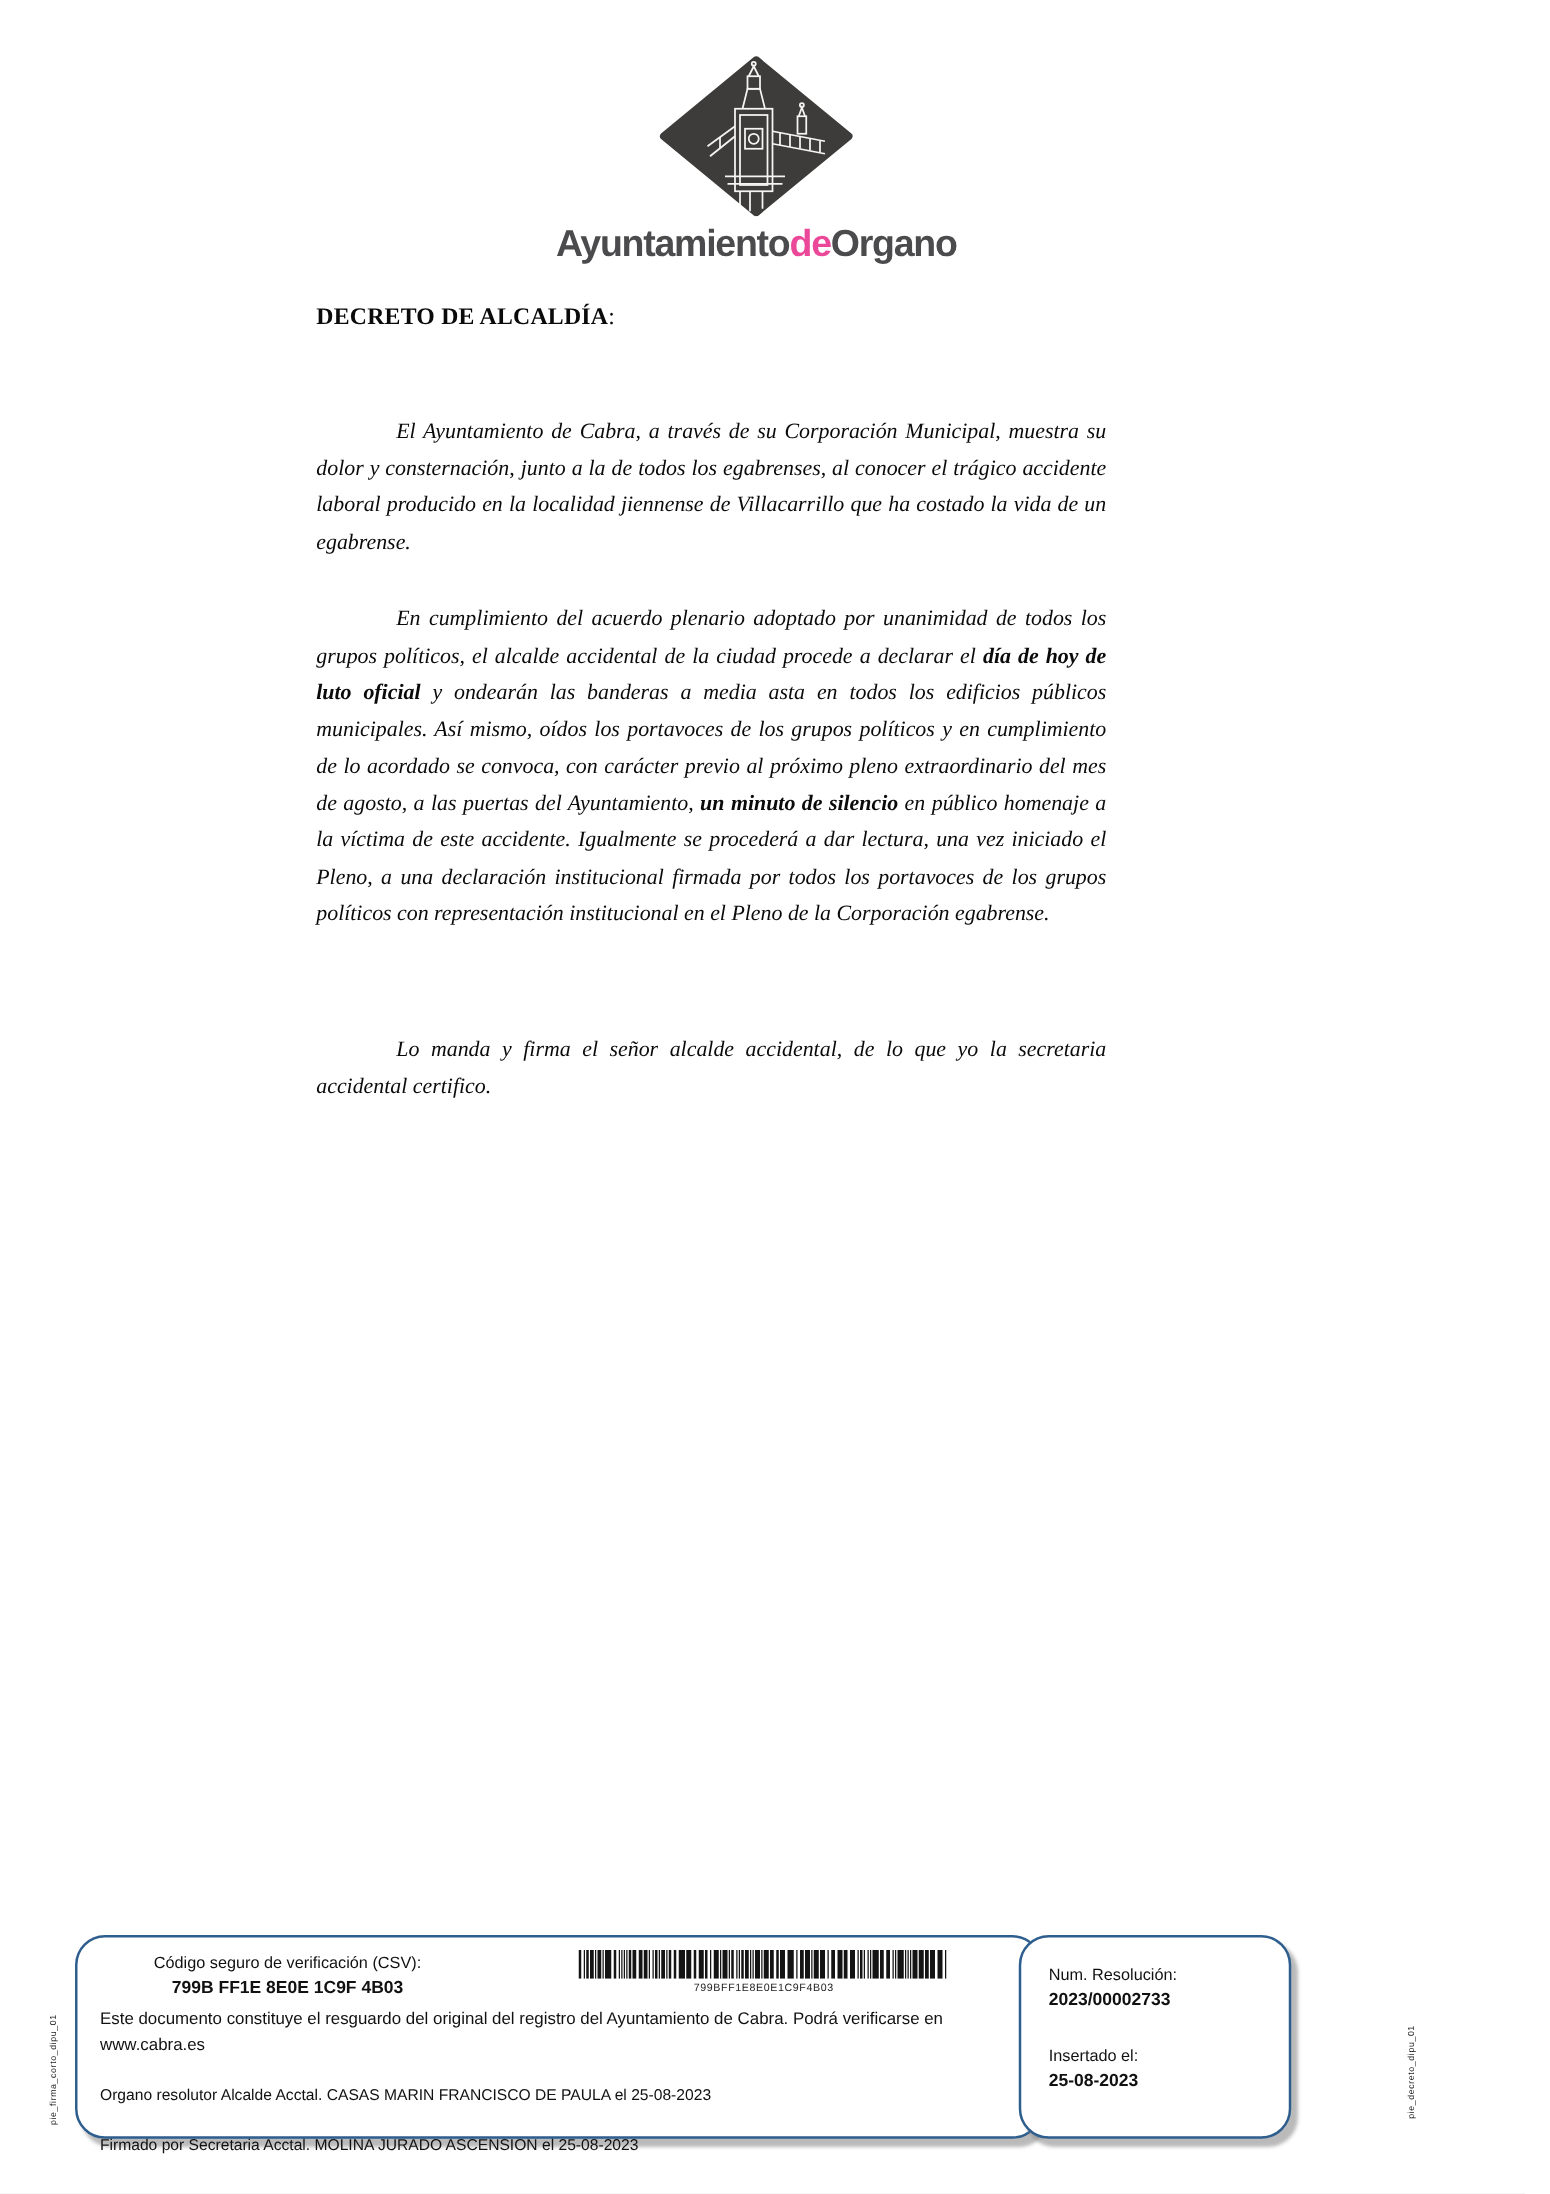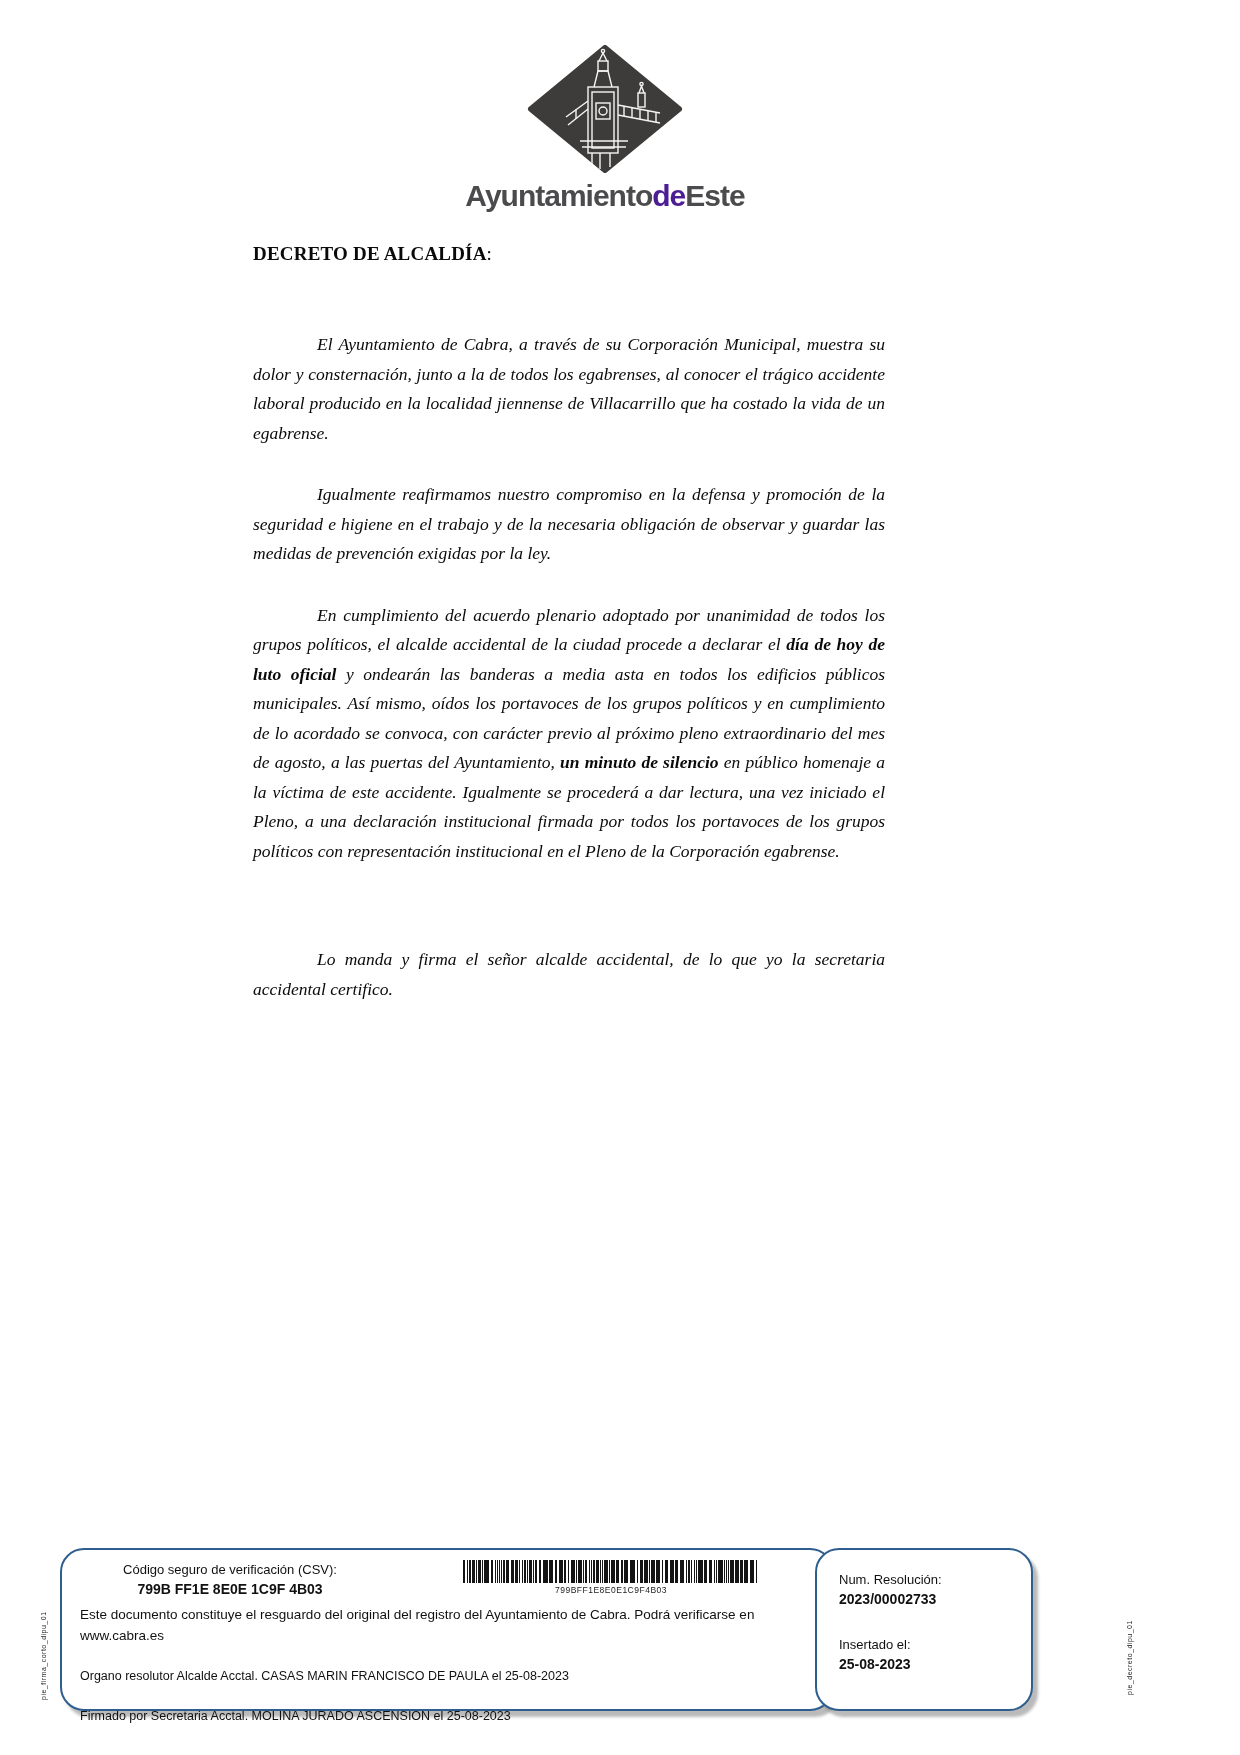--- a/index.html
+++ b/index.html
@@ -16,21 +16,21 @@
   
   .logo-wrap{position:absolute;top:45px;left:0;width:1210px;text-align:center;}
   .logo-diamond{display:block;margin:0 auto;}
   .brand{
     margin-top:6px;
     font-family:"Liberation Sans", sans-serif;
     font-weight:bold;font-size:30px;letter-spacing:-1px;
     white-space:nowrap;
   }
   .brand .dark{color:#4b4b4d;}
-  .brand .light{color:#4c1d95;}
+  .brand .light{color:#ec4899;}
 
   
   .doc-title{
     position:absolute;top:243px;left:253px;
     font-size:19px;font-weight:bold;letter-spacing:.2px;
   }
   .doc-title .colon{font-weight:normal;}
   .doc-body{
     position:absolute;top:330px;left:253px;width:632px;
     text-align:justify;
@@ -127,28 +127,27 @@
         <path d="M62 64 L42 80"></path>
         <line x1="50" y1="64.5" x2="50" y2="74"></line>
 
         <line x1="66" y1="108" x2="66" y2="122"></line>
         <line x1="74" y1="108" x2="74" y2="124"></line>
         <line x1="84" y1="108" x2="84" y2="122"></line>
         <path d="M54 96 L102 96"></path>
         <path d="M56 102 L100 102"></path>
       </g>
     </svg>
-    <div class="brand"><span class="dark">Ayuntamiento</span><span class="light">de</span><span class="dark">Este</span></div>
+    <div class="brand"><span class="dark">Ayuntamiento</span><span class="light">de</span><span class="dark">Organo</span></div>
   </div>
 
   <div class="doc-title"><span>DECRETO DE ALCALDÍA</span><span class="colon">:</span></div>
 
   <div class="doc-body">
       <p><span>El Ayuntamiento de Cabra, a través de su Corporación Municipal, muestra su dolor y consternación, junto a la de todos los egabrenses, al conocer el trágico accidente laboral producido en la localidad jiennense de Villacarrillo que ha costado la vida de un egabrense.</span></p>
-      <p><span>Igualmente reafirmamos nuestro compromiso en la defensa y promoción de la seguridad e higiene en el trabajo y de la necesaria obligación de observar y guardar las medidas de prevención exigidas por la ley.</span></p>
       <p><span>En cumplimiento del acuerdo plenario adoptado por unanimidad de todos los grupos políticos, el alcalde accidental de la ciudad procede a declarar el </span><span class="b">día de hoy de luto oficial</span><span> y ondearán las banderas a media asta en todos los edificios públicos municipales. Así mismo, oídos los portavoces de los grupos políticos y en cumplimiento de lo acordado se convoca, con carácter previo al próximo pleno extraordinario del mes de agosto, a las puertas del Ayuntamiento, </span><span class="b">un minuto de silencio</span><span> en público homenaje a la víctima de este accidente. Igualmente se procederá a dar lectura, una vez iniciado el Pleno, a una declaración institucional firmada por todos los portavoces de los grupos políticos con representación institucional en el Pleno de la Corporación egabrense.</span></p>
       <p class="closing"><span>Lo manda y firma el señor alcalde accidental, de lo que yo la secretaria accidental certifico.</span></p>
     </div>
 
   <div class="fbox fbox-left">
     <div class="csv-row">
       <div class="csv-col">
         <div class="csv-label">Código seguro de verificación (CSV):</div>
         <div class="csv-code">799B FF1E 8E0E 1C9F 4B03</div>
       </div>

